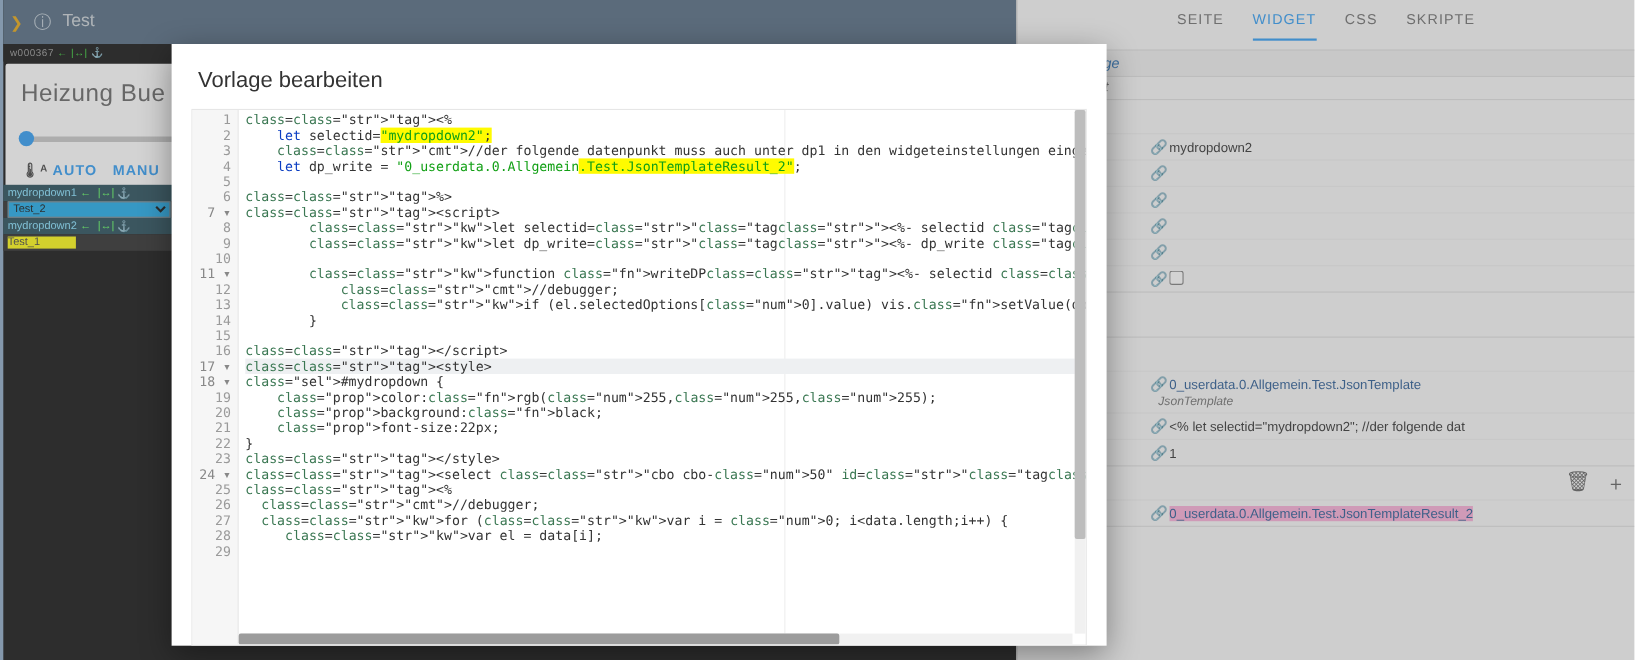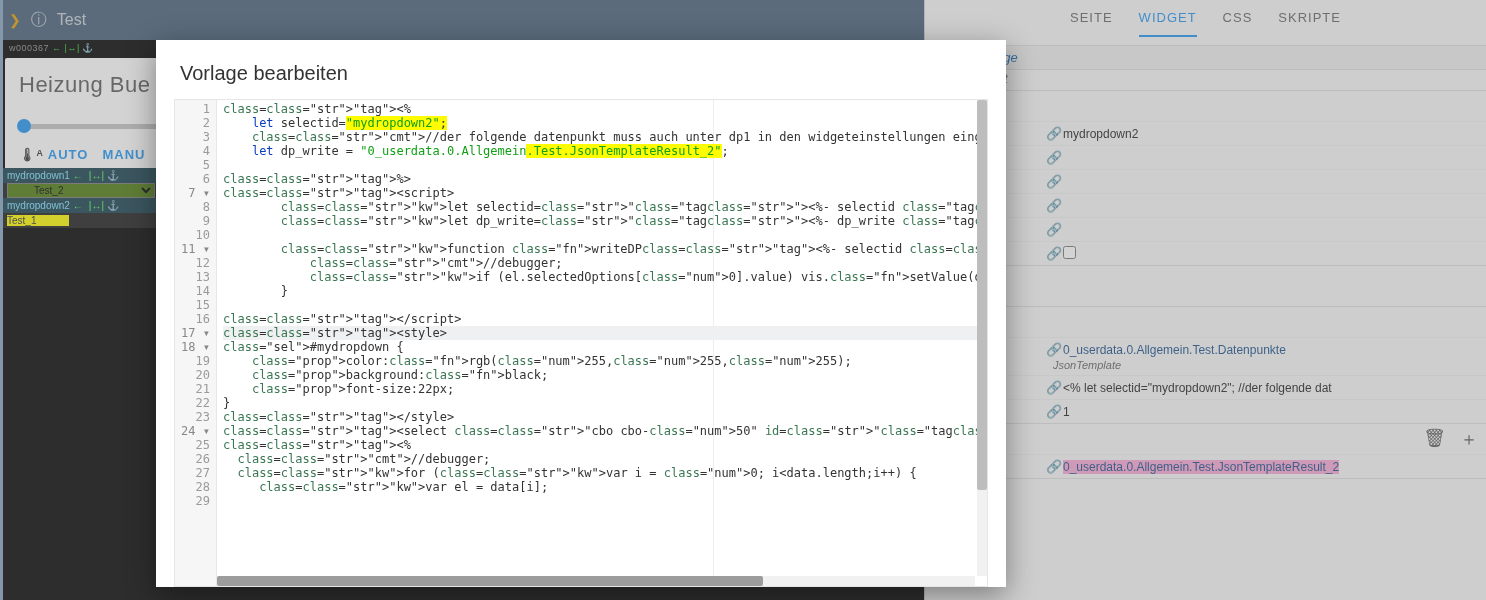--- a/index.html
+++ b/index.html
@@ -33,21 +33,21 @@
   }
   .mode-row { display:flex; gap:14px; margin-top:18px; color:#2196f3; font-size:13px; font-weight:600; letter-spacing:1px;}
   .mode-row .lbl { display:flex; align-items:center; gap:4px; }
   .mode-row .auto-ico { color:#333; }
 
   .dd-line { display:flex; align-items:center; font-size:10px; height:15px; padding:0 4px; }
   .dd-cyan { background:#163f4e; color:#7fe0ff; }
   .dd-name { }
   .dd-arr { color:#57ff57; margin:0 3px;}
   .dd-anc { color:#2bd4ff; }
-  .dd-select { width:148px; height:15px; font-size:10px; background:#4d7c0f; border:1px solid #7a7a7a;padding-left:22px; }
+  .dd-select { width:148px; height:15px; font-size:10px; background:#0ea5e9; border:1px solid #7a7a7a; }
   .dd-test1 { background:#fffb00; color:#333; width:62px; display:inline-block; }
 
   .dd-block { margin-top:-2px;}
 
   
   .right-panel {
     position:absolute; left:924px; top:0; width:562px; height:600px;
     background:#f7f7f7; border-left:1px solid #d0d0d0;
   }
   .tabs { display:flex; gap:26px; padding:10px 28px 0 28px; font-size:13px; color:#666; letter-spacing:1px;justify-content:center; }
@@ -207,21 +207,21 @@
     <div class="val"><input type="checkbox" class="chk" style=""></div>
   </div>
 
   <div class="prop-sect-head">eit</div>
   <div style="height:10px;"></div>
   <div class="prop-sect-head">in</div>
 
   <div class="prop-row">
     <div class="lbl">npunkt</div>
       <div class="linkico">🔗</div>
-    <div class="val">0_userdata.0.Allgemein.Test.Datenpunkte</div>
+    <div class="val">0_userdata.0.Allgemein.Test.JsonTemplate</div>
   </div>
   <div class="subhint">JsonTemplate</div>
 
   <div class="prop-row">
     <div class="lbl"></div>
       <div class="linkico">🔗</div>
     <div class="val black">&lt;%     let selectid="mydropdown2";     //der folgende dat</div>
   </div>
   <div class="prop-row">
     <div class="lbl">Datenpunkte</div>

